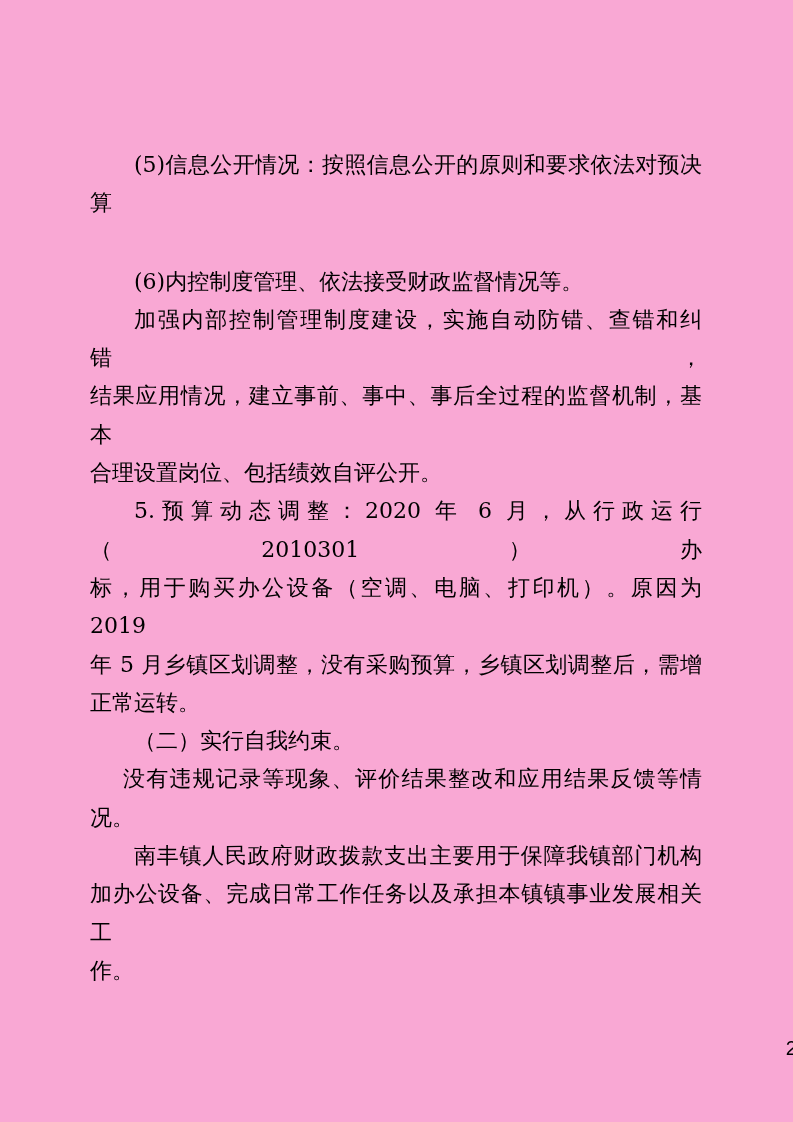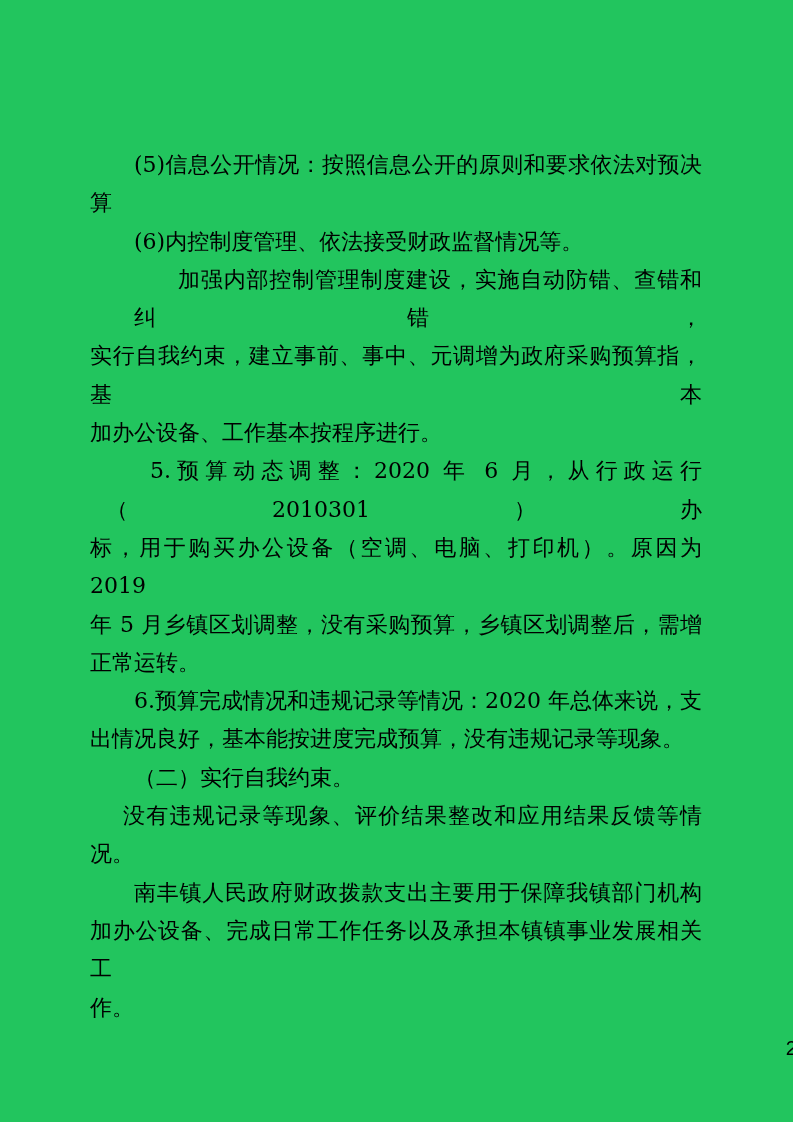--- a/index.html
+++ b/index.html
@@ -4,21 +4,21 @@
 <style>
   html, body {
     margin: 0;
     padding: 0;
     background: #ffffff;
   }
   .page {
     position: relative;
     width: 793px;
     height: 1122px;
-    background: #22c55e;
+    background: #f9a8d4;
     color: #000000;
     font-family: "DejaVu Serif", "Liberation Serif", serif;
     overflow: hidden;
   }
   .content {
     position: absolute;
     top: 146px;
     left: 90px;
     width: 612px;
     font-size: 22px;
@@ -45,36 +45,32 @@
 </style>
 </head>
 <body>
 
 <div class="page">
   <div class="content">
       <div>
         <div class="line just" style="text-indent: 2em;">(5)信息公开情况：按照信息公开的原则和要求依法对预决算</div>
       </div>
       <div>
-        <div class="line" style="text-indent: 2em;">(6)内控制度管理、依法接受财政监督情况等。</div>
+        <div class="line" style="text-indent: 2em; margin-top: 40px;">(6)内控制度管理、依法接受财政监督情况等。</div>
       </div>
       <div>
-        <div class="line just" style="text-indent: 2em; margin-left: 44px;">加强内部控制管理制度建设，实施自动防错、查错和纠错，</div>
-        <div class="line just">实行自我约束，建立事前、事中、元调增为政府采购预算指，基本</div>
-        <div class="line">加办公设备、工作基本按程序进行。</div>
+        <div class="line just" style="text-indent: 2em;">加强内部控制管理制度建设，实施自动防错、查错和纠错，</div>
+        <div class="line just">结果应用情况，建立事前、事中、事后全过程的监督机制，基本</div>
+        <div class="line">合理设置岗位、包括绩效自评公开。</div>
       </div>
       <div>
-        <div class="line just" style="text-indent: 2em; margin-left: 16px;">5.预算动态调整：2020 年 6 月，从行政运行（2010301）办</div>
+        <div class="line just" style="text-indent: 2em;">5.预算动态调整：2020 年 6 月，从行政运行（2010301）办</div>
         <div class="line just">标，用于购买办公设备（空调、电脑、打印机）。原因为 2019</div>
         <div class="line just">年 5 月乡镇区划调整，没有采购预算，乡镇区划调整后，需增</div>
         <div class="line">正常运转。</div>
-      </div>
-      <div>
-        <div class="line just" style="text-indent: 2em;">6.预算完成情况和违规记录等情况：2020 年总体来说，支</div>
-        <div class="line">出情况良好，基本能按进度完成预算，没有违规记录等现象。</div>
       </div>
       <div>
         <div class="line" style="text-indent: 2em;">（二）实行自我约束。</div>
       </div>
       <div>
         <div class="line" style="text-indent: 1.5em;">没有违规记录等现象、评价结果整改和应用结果反馈等情况。</div>
       </div>
       <div>
         <div class="line just" style="text-indent: 2em;">南丰镇人民政府财政拨款支出主要用于保障我镇部门机构</div>
         <div class="line just">加办公设备、完成日常工作任务以及承担本镇镇事业发展相关工</div>

